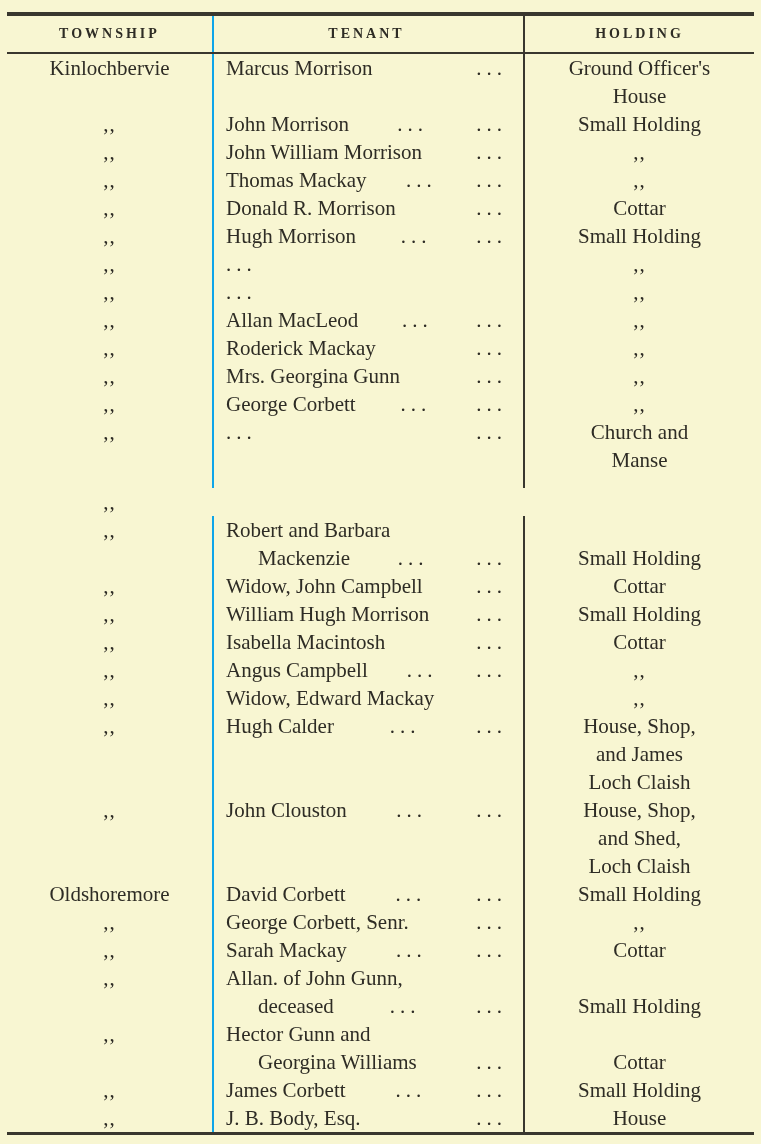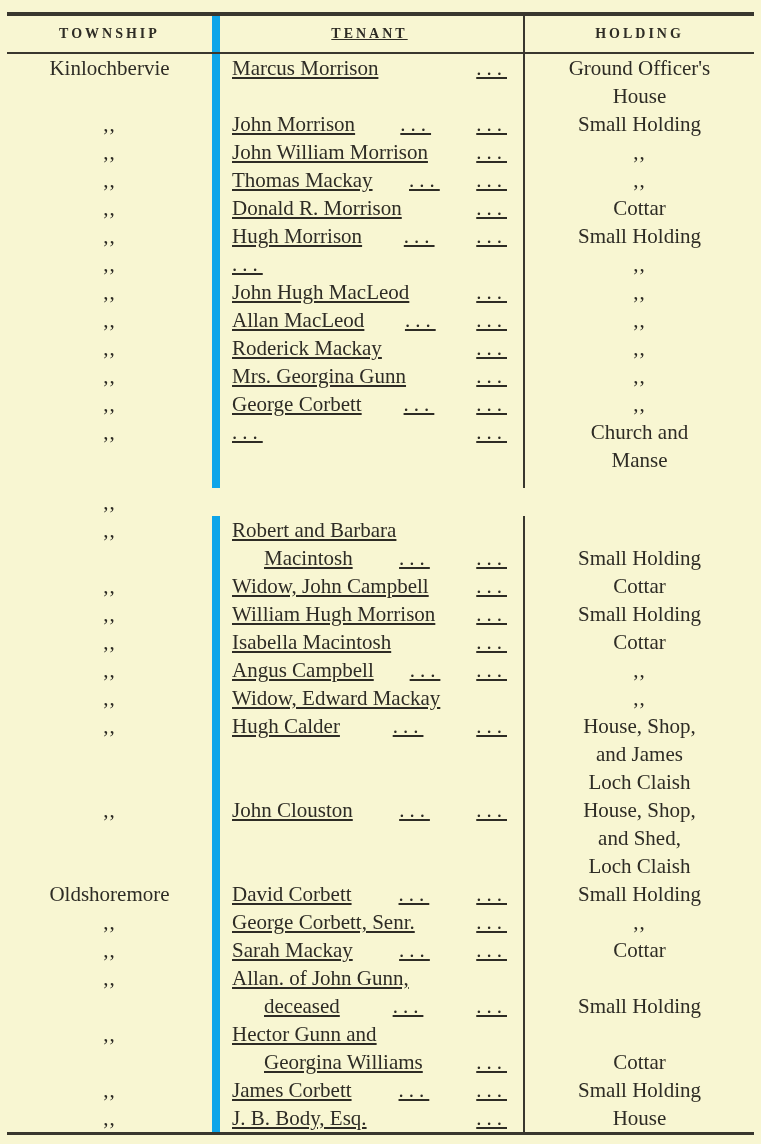--- a/index.html
+++ b/index.html
@@ -50,27 +50,26 @@
     white-space: nowrap;
   }
   .row.spacer .cell {
     height: 14px;
     line-height: 14px;
   }
   .cell.township {
     text-align: center;
   }
   .cell.tenant {
-    border-left: 8px solid #0ea5e9;
+    border-left: 2px solid #0ea5e9;
     border-right: 2px solid #39372e;
     padding: 0 16px 0 12px;
     display: flex;
     justify-content: space-between;
     align-items: baseline;
-    text-decoration: underline;
   }
   .cell.tenant.indent {
     padding-left: 44px;
   }
   .cell.holding {
     text-align: center;
   }
   .seg.dots {
     letter-spacing: 5px;
   }
@@ -150,21 +149,20 @@
         <div class="row">
           <div class="cell township ditto">,,</div>
           <div class="cell tenant">
             <span class="seg dots">...</span>
           </div>
           <div class="cell holding ditto">,,</div>
         </div>
         <div class="row">
           <div class="cell township ditto">,,</div>
           <div class="cell tenant">
-            <span class="seg">John Hugh MacLeod</span>
             <span class="seg dots">...</span>
           </div>
           <div class="cell holding ditto">,,</div>
         </div>
         <div class="row">
           <div class="cell township ditto">,,</div>
           <div class="cell tenant">
             <span class="seg">Allan MacLeod</span>
             <span class="seg dots">...</span>
             <span class="seg dots">...</span>
@@ -221,21 +219,21 @@
         <div class="row">
           <div class="cell township ditto">,,</div>
           <div class="cell tenant">
             <span class="seg">Robert and Barbara</span>
           </div>
           <div class="cell holding"></div>
         </div>
         <div class="row">
           <div class="cell township"></div>
           <div class="cell tenant indent">
-            <span class="seg">Macintosh</span>
+            <span class="seg">Mackenzie</span>
             <span class="seg dots">...</span>
             <span class="seg dots">...</span>
           </div>
           <div class="cell holding">Small Holding</div>
         </div>
         <div class="row">
           <div class="cell township ditto">,,</div>
           <div class="cell tenant">
             <span class="seg">Widow, John Campbell</span>
             <span class="seg dots">...</span>

